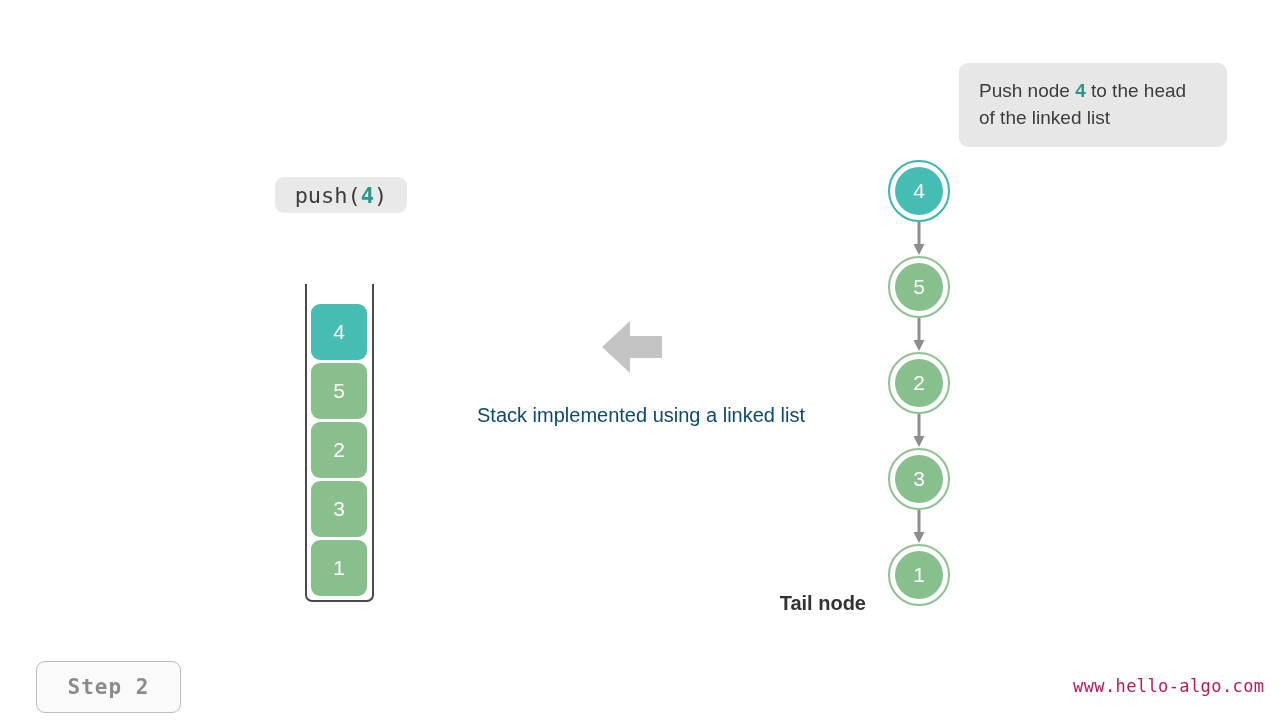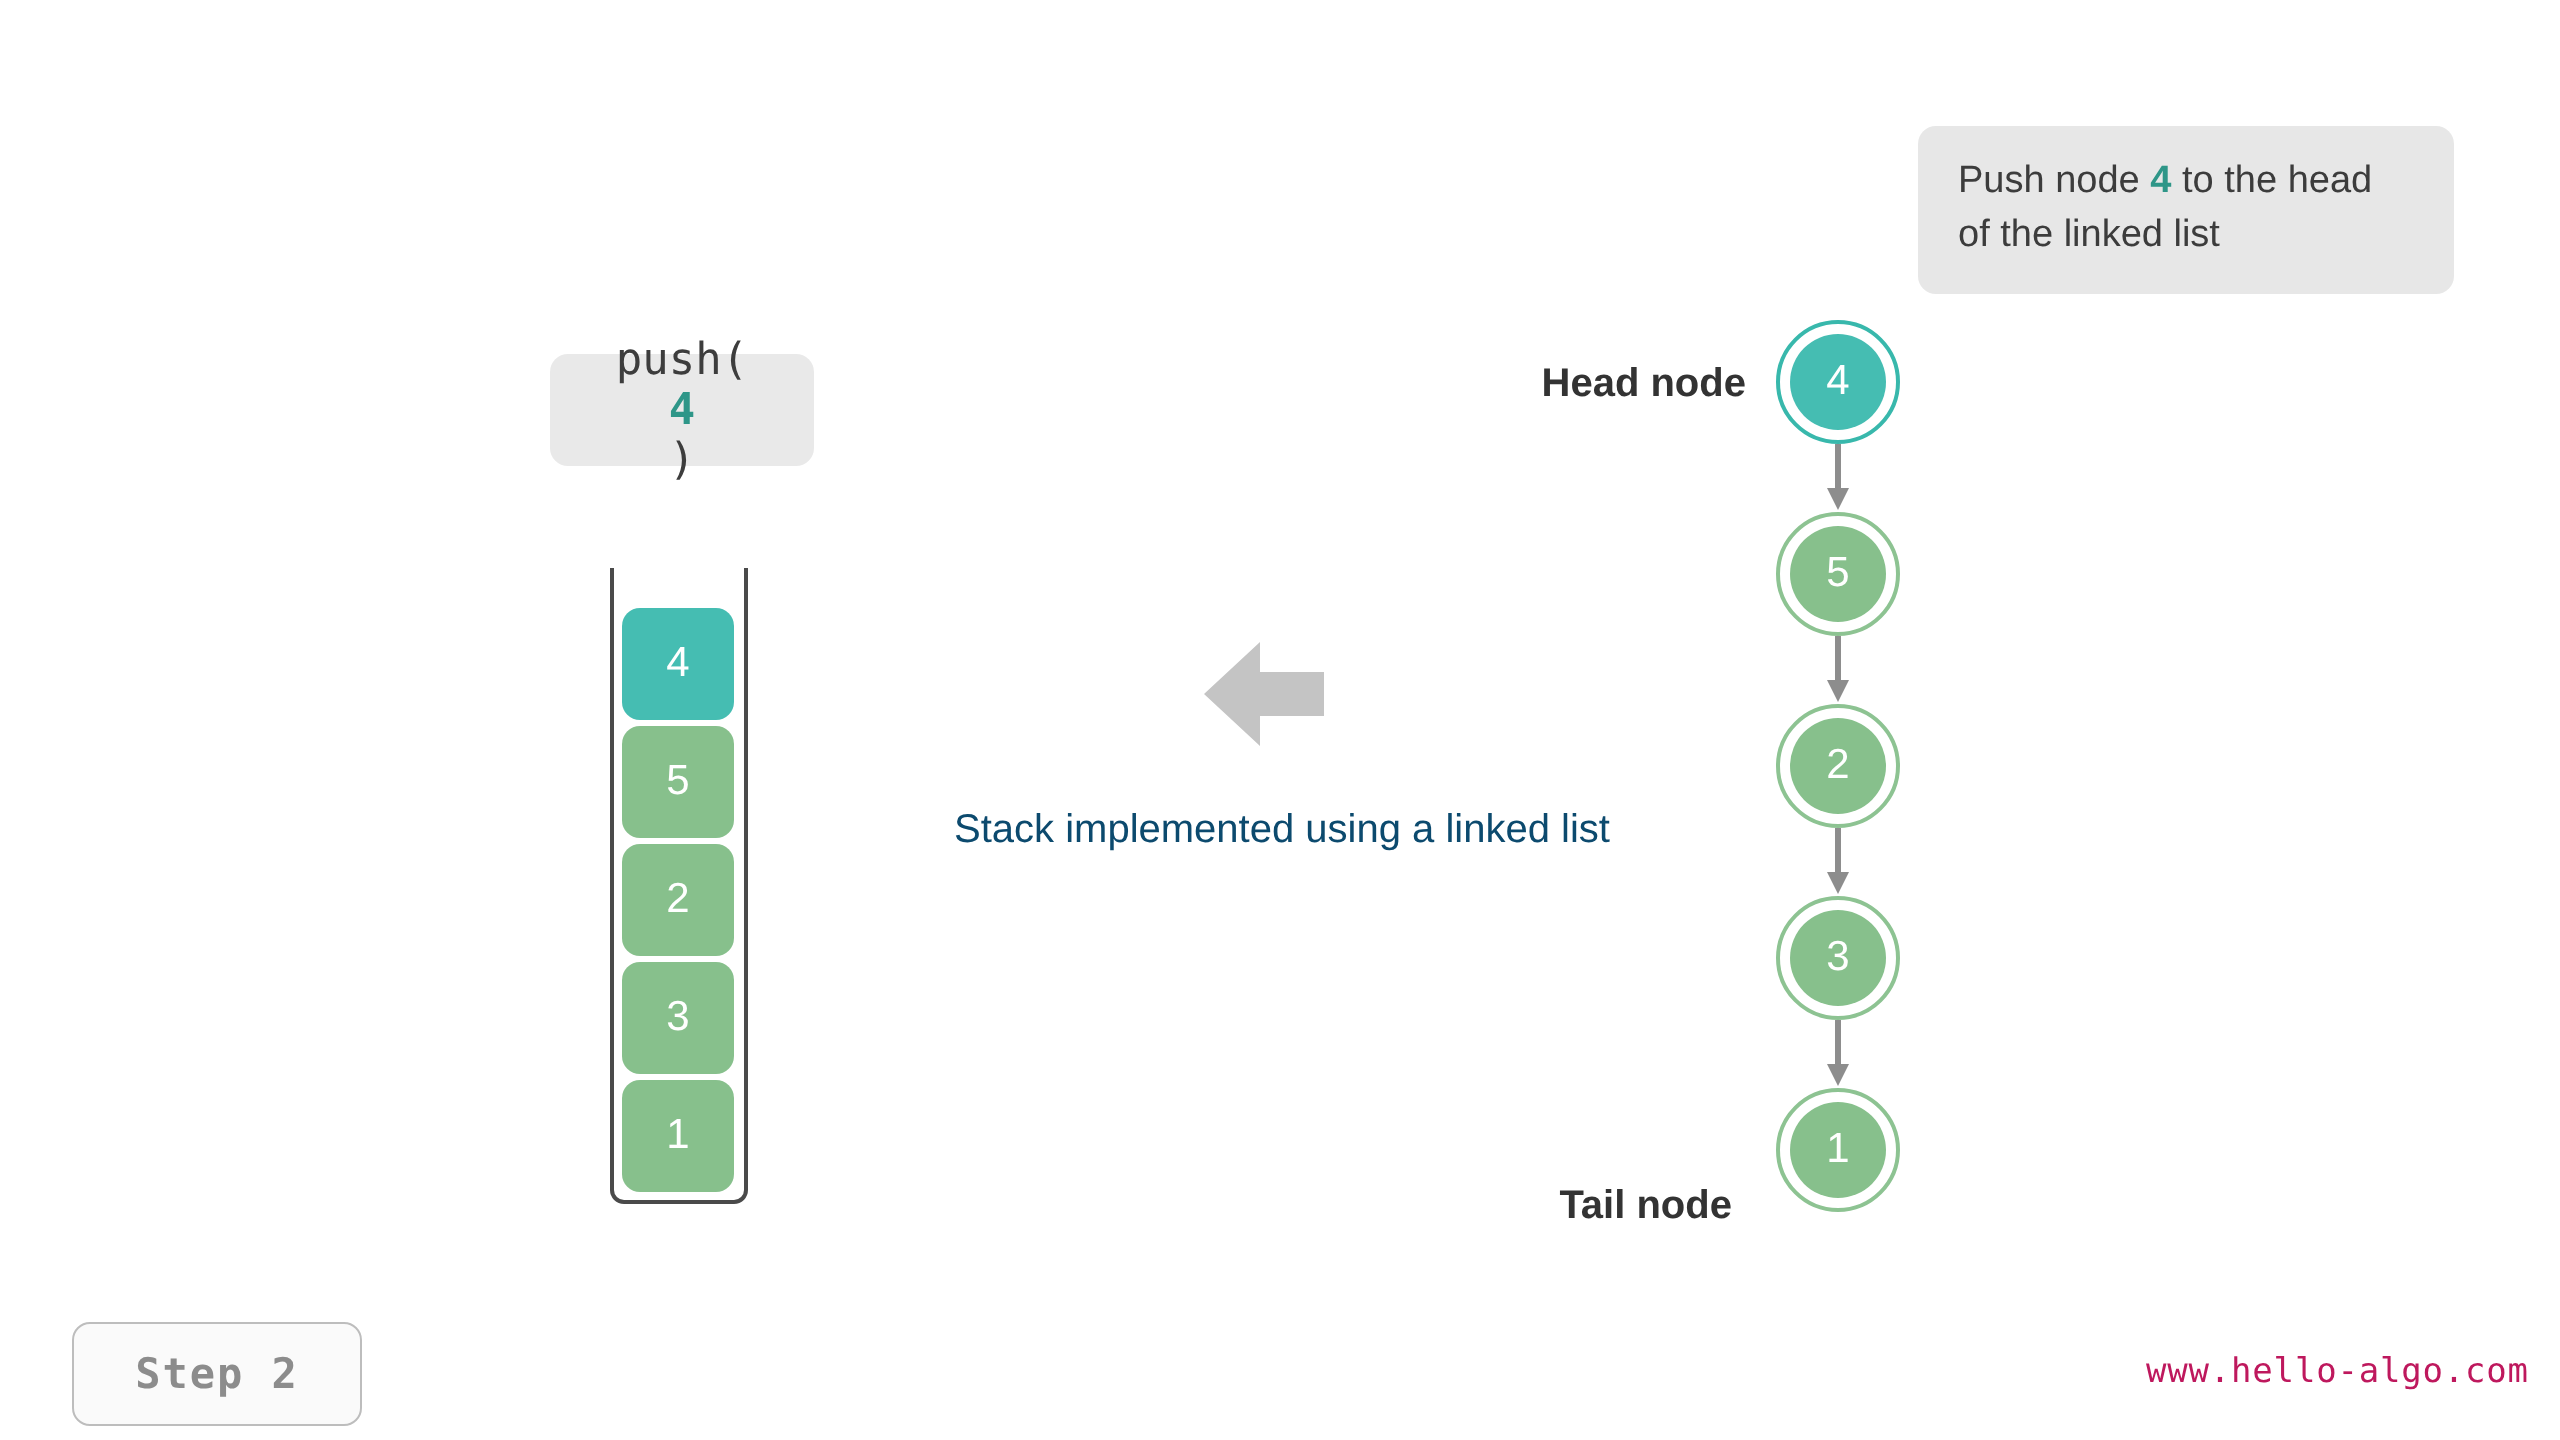--- a/index.html
+++ b/index.html
@@ -38,32 +38,31 @@
     color: #2e9688;
     font-weight: bold;
   }
 
   
   .code-chip {
     position: absolute;
     left: 275px;
     top: 177px;
     width: 132px;
-    height: 56px;
+    height: 36px;
     box-sizing: border-box;
     background: #e9e9e9;
     border-radius: 9px;
     display: flex;
     align-items: center;
     justify-content: center;
     font-family: "DejaVu Sans Mono", monospace;
     font-size: 22px;
     color: #3d3d3d;
     letter-spacing: 0px;
-    flex-direction: column;
   }
   .code-chip .hl {
     color: #2e9688;
     font-weight: bold;
   }
 
   
   .step-badge {
     position: absolute;
     left: 36px;
@@ -293,20 +292,19 @@
       </svg>
     </div>
 
     <div class="node green" style="left:0px; top:384px;">
       <span class="inner"></span>
       <span class="val">1</span>
     </div>
 
   </div>
 
-  <div class="side-label" style="left:658px; top:181px; width:215px;">Head node</div>
   <div class="side-label" style="left:668px; top:592px; width:198px;">Tail node</div>
 
   <div class="step-badge">Step 2</div>
 
   <div class="watermark">www.hello-algo.com</div>
 
 </div>
 
 </body></html>

